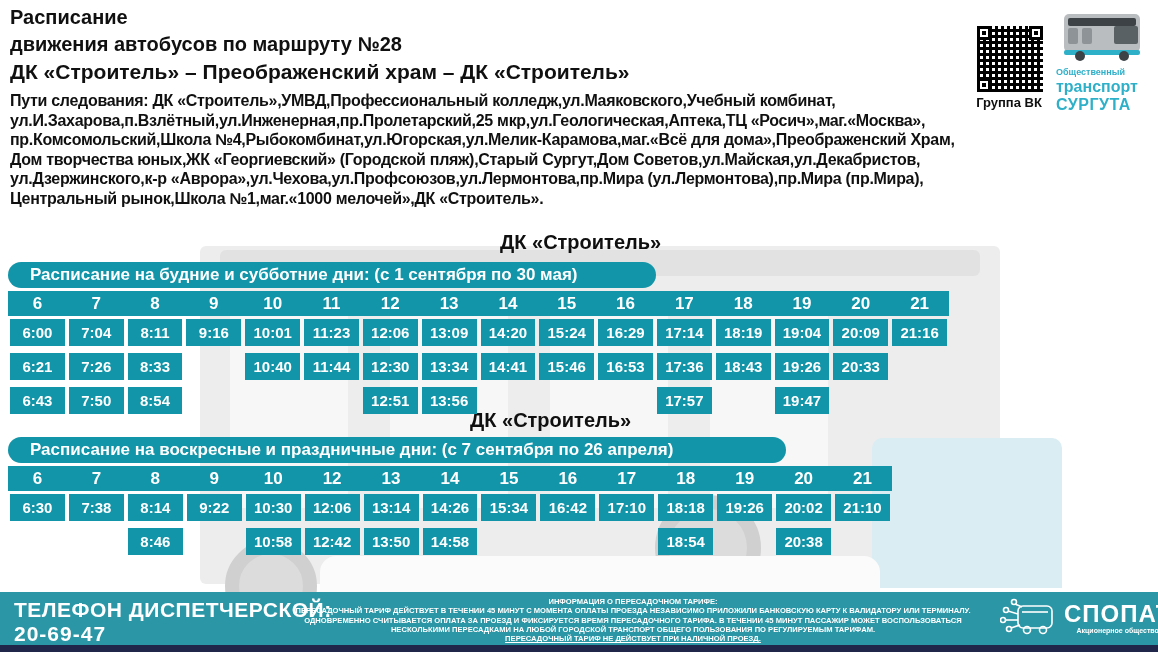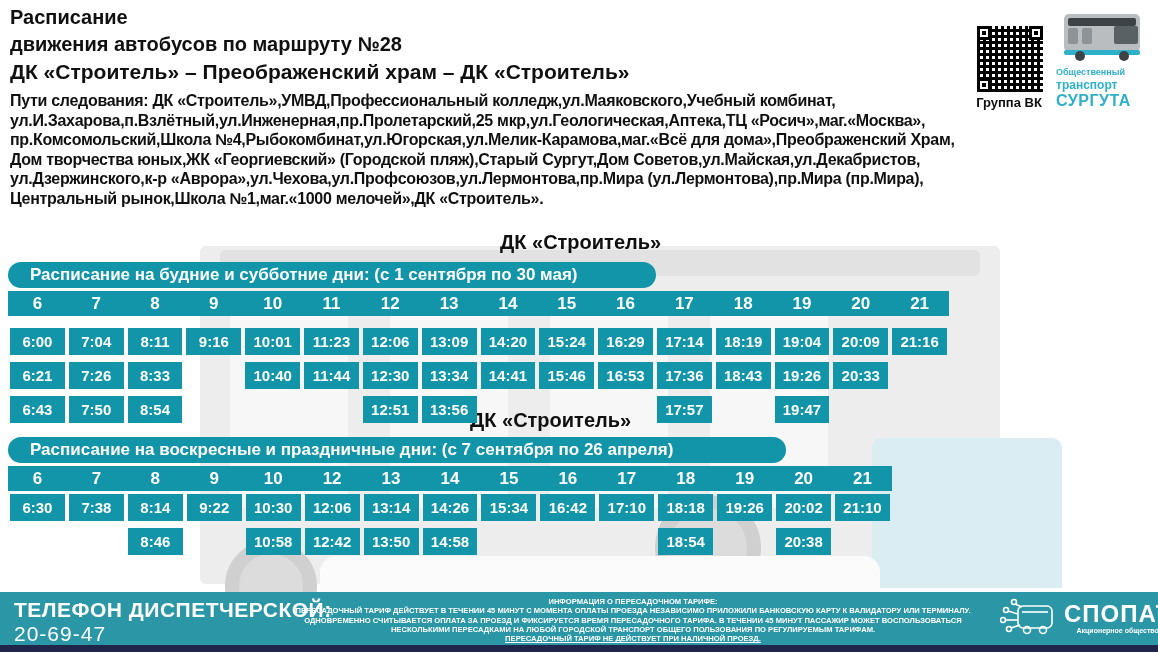--- a/index.html
+++ b/index.html
@@ -26,21 +26,21 @@
   .qr{position:relative;width:66px;height:66px;margin:1px;
       background-image:repeating-linear-gradient(0deg,#000 0 3px,rgba(255,255,255,0) 3px 6px),
                        repeating-linear-gradient(90deg,#000 0 3px,#fff 3px 6px);}
   .finder{position:absolute;width:14px;height:14px;background:#fff;border:3px solid #000;box-sizing:border-box;}
   .finder::after{content:"";position:absolute;left:2px;top:2px;width:4px;height:4px;background:#000;}
   .f1{left:0;top:0;} .f2{right:0;top:0;} .f3{left:0;bottom:0;}
   .vk-label{left:962px;top:95px;width:94px;text-align:center;font-size:13px;font-weight:800;z-index:2;}
 
   .brand{left:1056px;top:10px;width:98px;z-index:2;}
   .brand-text{color:#2fb0c9;font-weight:800;line-height:1.02;margin-top:2px;}
-  .brand-l1{font-size:9px;} .brand-l2{font-size:12px;} .brand-l3{font-size:16px;letter-spacing:.5px;}
+  .brand-l1{font-size:9px;} .brand-l2{font-size:16px;} .brand-l3{font-size:16px;letter-spacing:.5px;}
 
   .stop-label{font-size:20px;font-weight:800;z-index:2;white-space:nowrap;}
   .stop1{left:500px;top:231px;}
   .stop2{left:470px;top:409px;}
 
   
   .schedule{position:absolute;left:8px;z-index:2;width:1150px;}
   .t1{top:262px;} .t2{top:437px;}
   .banner{position:absolute;top:0;height:26px;background:var(--teal);color:#fff;
           font-size:17px;font-weight:800;display:flex;align-items:center;padding-left:22px;box-sizing:border-box;white-space:nowrap;border-radius:13px;}
@@ -52,21 +52,21 @@
   .t1 .rows{width:941px;} .t2 .rows{width:884px;}
   .row{display:grid;column-gap:0;margin-bottom:7px;}
   .cell{height:27px;margin:0 2px;background:var(--teal);color:#fff;font-size:15px;font-weight:800;
         display:flex;align-items:center;justify-content:center;}
   .cell.empty{background:transparent;}
 
   
   .footer{position:absolute;left:0;top:592px;width:1158px;height:53px;background:#2b97a6;z-index:3;}
   .navy-strip{position:absolute;left:0;top:645px;width:1158px;height:7px;background:#20264a;z-index:3;}
   .phone-label{position:absolute;left:14px;top:6px;font-size:21px;font-weight:800;color:#fff;letter-spacing:.5px;}
-  .phone-number{position:absolute;left:14px;top:30px;font-size:21px;font-weight:400;color:#fff;letter-spacing:1px;}
+  .phone-number{position:absolute;left:14px;top:30px;font-size:21px;font-weight:700;color:#fff;letter-spacing:1px;}
   .tariff{position:absolute;left:288px;top:5px;width:690px;color:#fff;text-align:center;
           font-size:7.6px;font-weight:800;line-height:9.3px;}
   .tariff .underline{text-decoration:underline;}
   .spopat{position:absolute;left:1000px;top:6px;display:flex;align-items:center;color:#fff;}
   .spopat-text{margin-left:8px;text-align:center;}
   .spopat-name{font-size:24px;font-weight:800;letter-spacing:1px;line-height:1;}
   .spopat-sub{font-size:7px;font-weight:700;margin-top:1px;}
 </style>
 </head>
 <body>
@@ -139,21 +139,21 @@
         <div class="hour">14</div>
         <div class="hour">15</div>
         <div class="hour">16</div>
         <div class="hour">17</div>
         <div class="hour">18</div>
         <div class="hour">19</div>
         <div class="hour">20</div>
         <div class="hour">21</div>
       </div>
     <div class="rows">
-        <div class="row" style="grid-template-columns: repeat(16, 1fr); margin-top: 9px;">
+        <div class="row" style="grid-template-columns: repeat(16, 1fr);">
           <div class="cell">6:00</div>
           <div class="cell">7:04</div>
           <div class="cell">8:11</div>
           <div class="cell">9:16</div>
           <div class="cell">10:01</div>
           <div class="cell">11:23</div>
           <div class="cell">12:06</div>
           <div class="cell">13:09</div>
           <div class="cell">14:20</div>
           <div class="cell">15:24</div>

